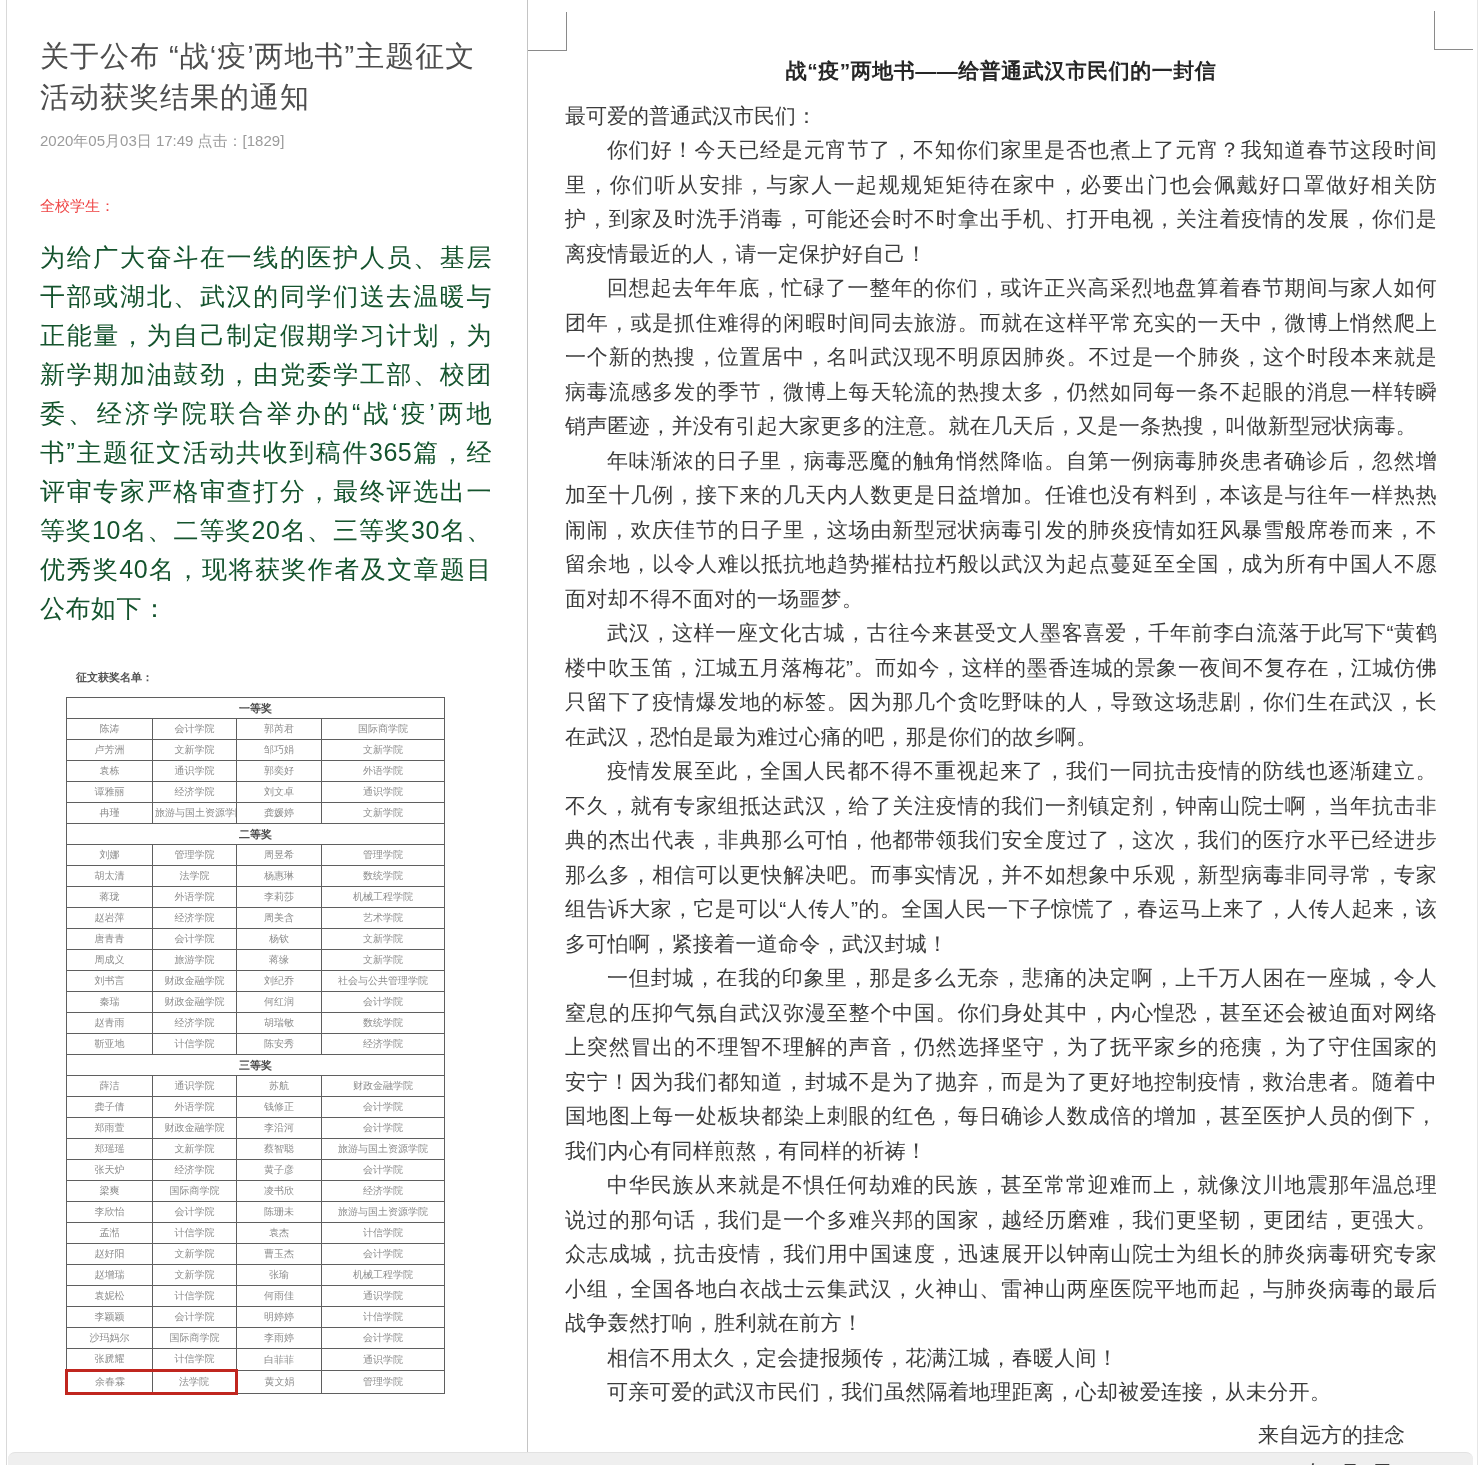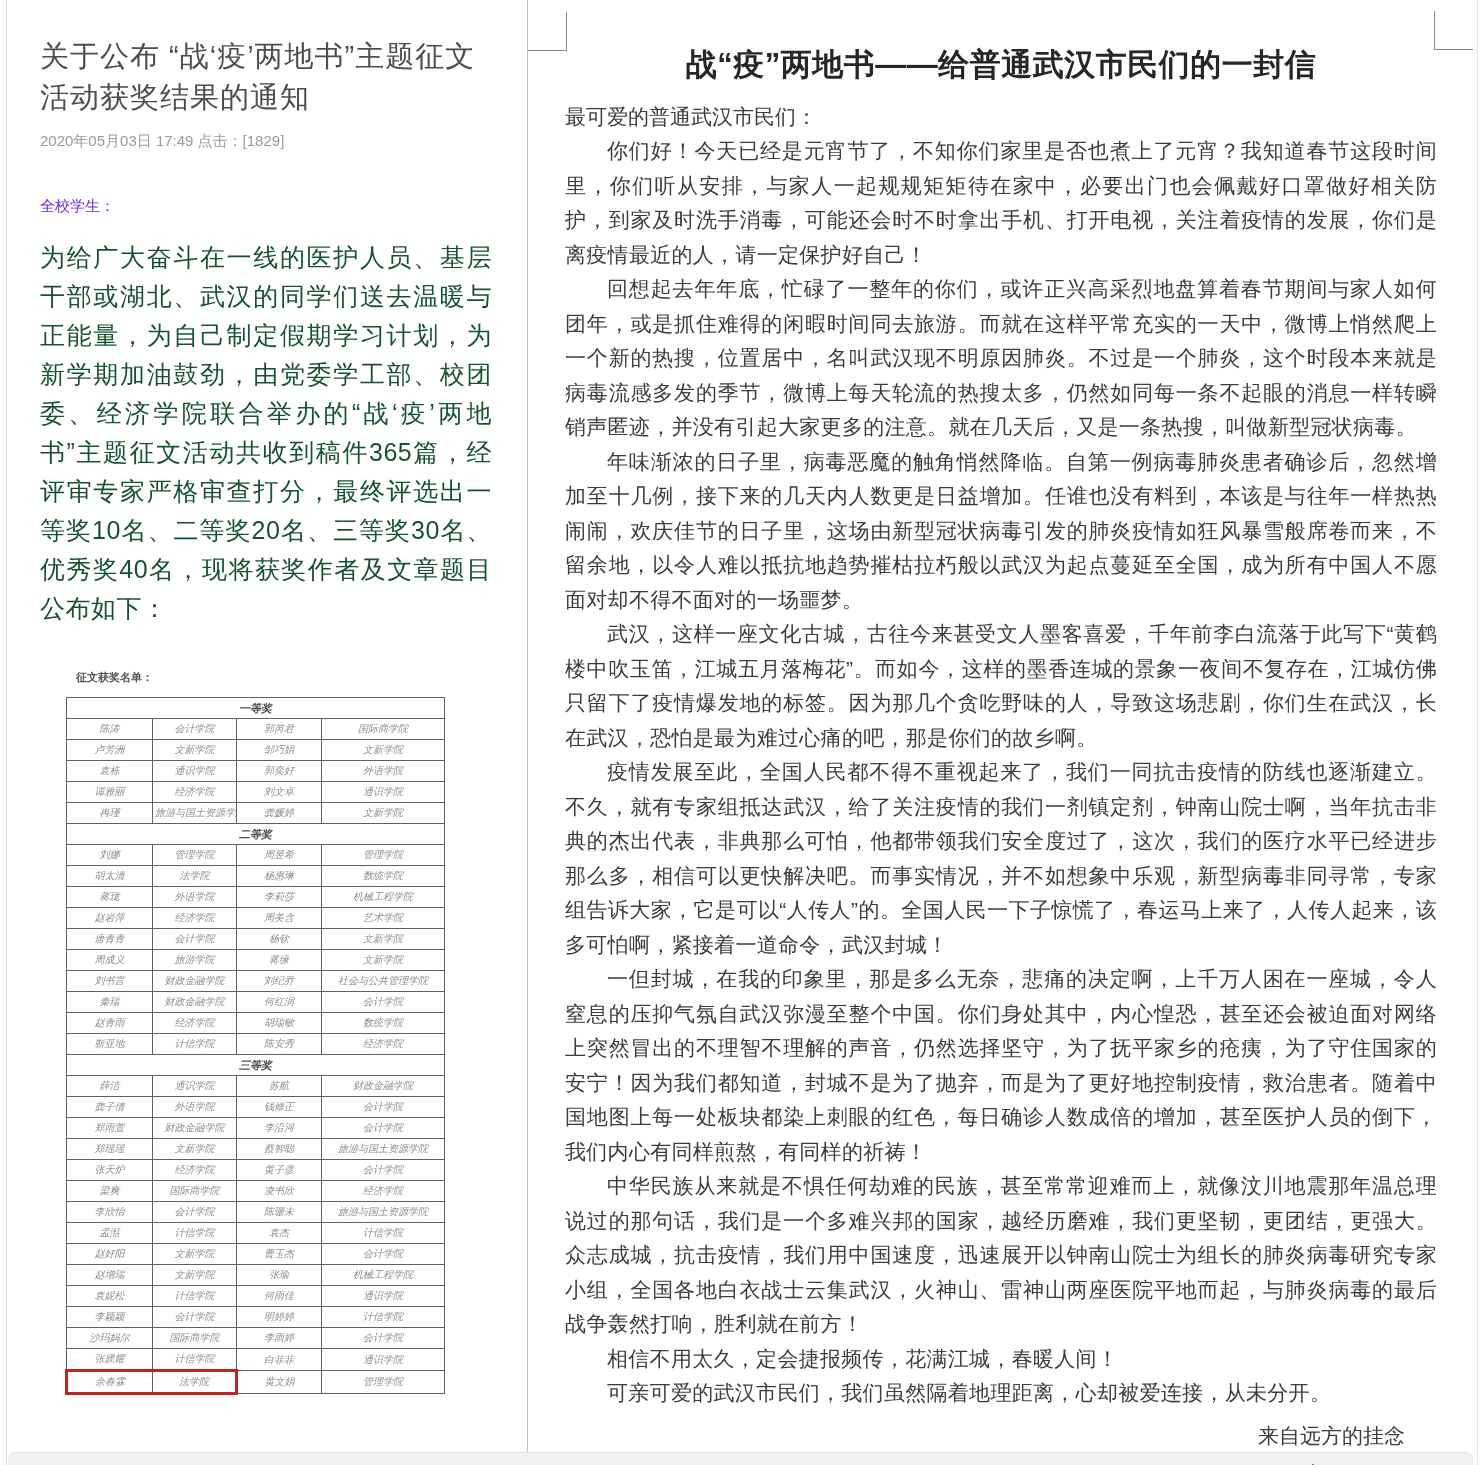--- a/index.html
+++ b/index.html
@@ -21,51 +21,51 @@
   .crop{position:absolute;width:38px;height:38px;}
   .crop-tl{left:528px;top:12px;border-right:1px solid #8a8a8a;border-bottom:1px solid #8a8a8a;}
   .crop-tr{left:1434px;top:11px;border-left:1px solid #8a8a8a;border-bottom:1px solid #8a8a8a;}
   
   .left-panel{position:absolute;left:40px;top:36px;width:452px;}
   .notice-title{
     font-size:29px;line-height:41px;color:#4d4d4d;font-weight:500;
     letter-spacing:1px;
   }
   .notice-date{margin-top:14px;font-size:15px;color:#9b9b9b;}
-  .notice-salutation{margin-top:46px;font-size:15px;color:#6d28d9;}
+  .notice-salutation{margin-top:46px;font-size:15px;color:#ef4444;}
   .notice-body{
     margin-top:22px;font-size:25px;line-height:39px;color:#14532d;
     text-align:justify;letter-spacing:0.5px;
   }
   .awards-caption{
     margin-top:42px;margin-left:36px;
     font-family:"Liberation Serif", serif;
     font-size:11px;font-weight:bold;color:#555;
   }
   .awards-table{
     margin-top:12px;margin-left:25px;
     border-collapse:collapse;table-layout:fixed;width:378px;
     font-family:"Liberation Serif", serif;
-    font-style:italic;
   }
   .awards-table td{
     border:1px solid #5f5f5f;height:20px;padding:0 2px;
     font-size:10px;color:#8d8d8d;text-align:center;
     overflow:hidden;white-space:nowrap;
   }
   .awards-table td.section-hd{font-weight:bold;color:#4f4f4f;font-size:11px;}
   .awards-table col.c1{width:86px}.awards-table col.c2{width:84px}
   .awards-table col.c3{width:85px}.awards-table col.c4{width:123px}
   td.hl-l{border-top:3px solid #c0261f!important;border-bottom:3px solid #c0261f!important;border-left:3px solid #c0261f!important;}
   td.hl-r{border-top:3px solid #c0261f!important;border-bottom:3px solid #c0261f!important;border-right:3px solid #c0261f!important;}
   
   .right-panel{position:absolute;left:565px;top:44px;width:872px;color:#3c3c3c;}
   .letter-title{
-    text-align:center;font-size:31px;font-weight:bold;color:#262626;
+    text-align:center;font-size:21px;font-weight:bold;color:#262626;
     letter-spacing:0.5px;
+    margin-top:13px;
   }
   .letter-salutation{margin-top:14px;font-size:21px;line-height:34px;}
   .letter-body p{
     margin:0;text-indent:2em;font-size:21px;line-height:34.5px;
     text-align:justify;letter-spacing:0.3px;
   }
   .letter-closing{margin-top:6px;font-size:21px;line-height:38px;}
   .closing-sign{text-align:right;padding-right:32px;}
   .closing-date{text-align:right;padding-right:44px;}
 </style>

